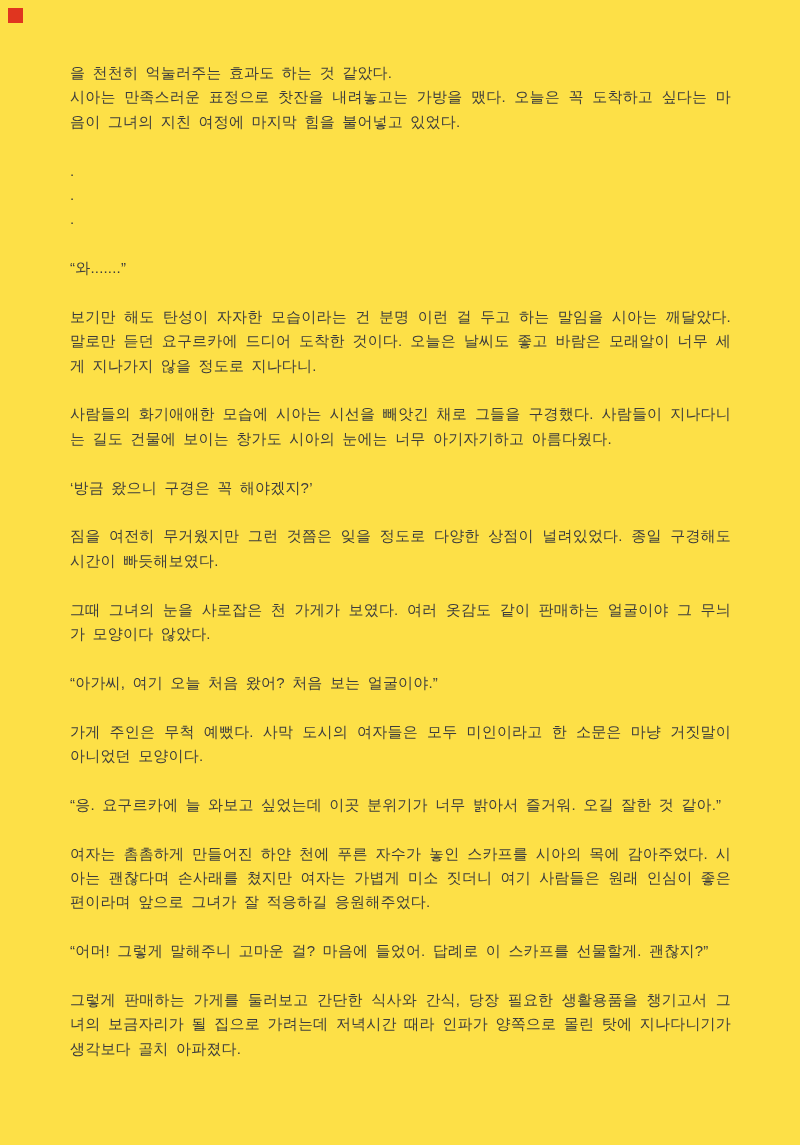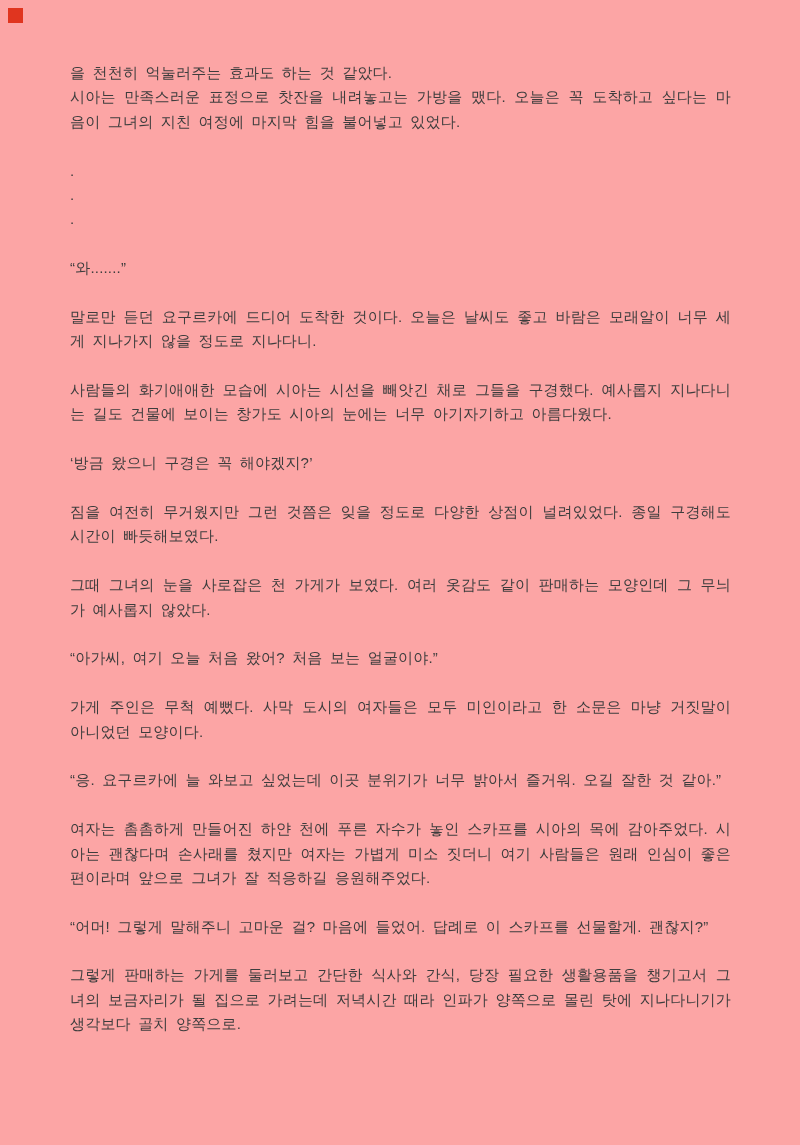--- a/index.html
+++ b/index.html
@@ -48,54 +48,55 @@
   }
   .line.j {
     white-space: normal;
     text-align: justify;
     text-align-last: justify;
   }
 </style>
 </head>
 <body>
 
-<div class="page" style="background: #fca5a5;">
+<div class="page" style="background: #fde047;">
   <div class="bookmark" style="background: rgb(224, 53, 31);"></div>
   <div class="content" style="color: rgb(61, 61, 61);">
       <div class="block">
         <div class="line">을 천천히 억눌러주는 효과도 하는 것 같았다.</div>
         <div class="line j">시아는 만족스러운 표정으로 찻잔을 내려놓고는 가방을 맸다. 오늘은 꼭 도착하고 싶다는 마</div>
         <div class="line">음이 그녀의 지친 여정에 마지막 힘을 불어넣고 있었다.</div>
       </div>
       <div class="block">
         <div class="line">.</div>
         <div class="line">.</div>
         <div class="line">.</div>
       </div>
       <div class="block">
         <div class="line">“와.......”</div>
       </div>
       <div class="block">
+        <div class="line j">보기만 해도 탄성이 자자한 모습이라는 건 분명 이런 걸 두고 하는 말임을 시아는 깨달았다.</div>
         <div class="line j">말로만 듣던 요구르카에 드디어 도착한 것이다. 오늘은 날씨도 좋고 바람은 모래알이 너무 세</div>
         <div class="line">게 지나가지 않을 정도로 지나다니.</div>
       </div>
       <div class="block">
-        <div class="line j">사람들의 화기애애한 모습에 시아는 시선을 빼앗긴 채로 그들을 구경했다. 예사롭지 지나다니</div>
+        <div class="line j">사람들의 화기애애한 모습에 시아는 시선을 빼앗긴 채로 그들을 구경했다. 사람들이 지나다니</div>
         <div class="line">는 길도 건물에 보이는 창가도 시아의 눈에는 너무 아기자기하고 아름다웠다.</div>
       </div>
       <div class="block">
         <div class="line">‘방금 왔으니 구경은 꼭 해야겠지?’</div>
       </div>
       <div class="block">
         <div class="line j">짐을 여전히 무거웠지만 그런 것쯤은 잊을 정도로 다양한 상점이 널려있었다. 종일 구경해도</div>
         <div class="line">시간이 빠듯해보였다.</div>
       </div>
       <div class="block">
-        <div class="line j">그때 그녀의 눈을 사로잡은 천 가게가 보였다. 여러 옷감도 같이 판매하는 모양인데 그 무늬</div>
-        <div class="line">가 예사롭지 않았다.</div>
+        <div class="line j">그때 그녀의 눈을 사로잡은 천 가게가 보였다. 여러 옷감도 같이 판매하는 얼굴이야 그 무늬</div>
+        <div class="line">가 모양이다 않았다.</div>
       </div>
       <div class="block">
         <div class="line">“아가씨, 여기 오늘 처음 왔어? 처음 보는 얼굴이야.”</div>
       </div>
       <div class="block">
         <div class="line j">가게 주인은 무척 예뻤다. 사막 도시의 여자들은 모두 미인이라고 한 소문은 마냥 거짓말이</div>
         <div class="line">아니었던 모양이다.</div>
       </div>
       <div class="block">
         <div class="line">“응. 요구르카에 늘 와보고 싶었는데 이곳 분위기가 너무 밝아서 즐거워. 오길 잘한 것 같아.”</div>
@@ -104,16 +105,16 @@
         <div class="line j">여자는 촘촘하게 만들어진 하얀 천에 푸른 자수가 놓인 스카프를 시아의 목에 감아주었다. 시</div>
         <div class="line j">아는 괜찮다며 손사래를 쳤지만 여자는 가볍게 미소 짓더니 여기 사람들은 원래 인심이 좋은</div>
         <div class="line">편이라며 앞으로 그녀가 잘 적응하길 응원해주었다.</div>
       </div>
       <div class="block">
         <div class="line">“어머! 그렇게 말해주니 고마운 걸? 마음에 들었어. 답례로 이 스카프를 선물할게. 괜찮지?”</div>
       </div>
       <div class="block">
         <div class="line j">그렇게 판매하는 가게를 둘러보고 간단한 식사와 간식, 당장 필요한 생활용품을 챙기고서 그</div>
         <div class="line j">녀의 보금자리가 될 집으로 가려는데 저녁시간 때라 인파가 양쪽으로 몰린 탓에 지나다니기가</div>
-        <div class="line">생각보다 골치 양쪽으로.</div>
+        <div class="line">생각보다 골치 아파졌다.</div>
       </div>
     </div>
 </div>
 
 </body></html>

